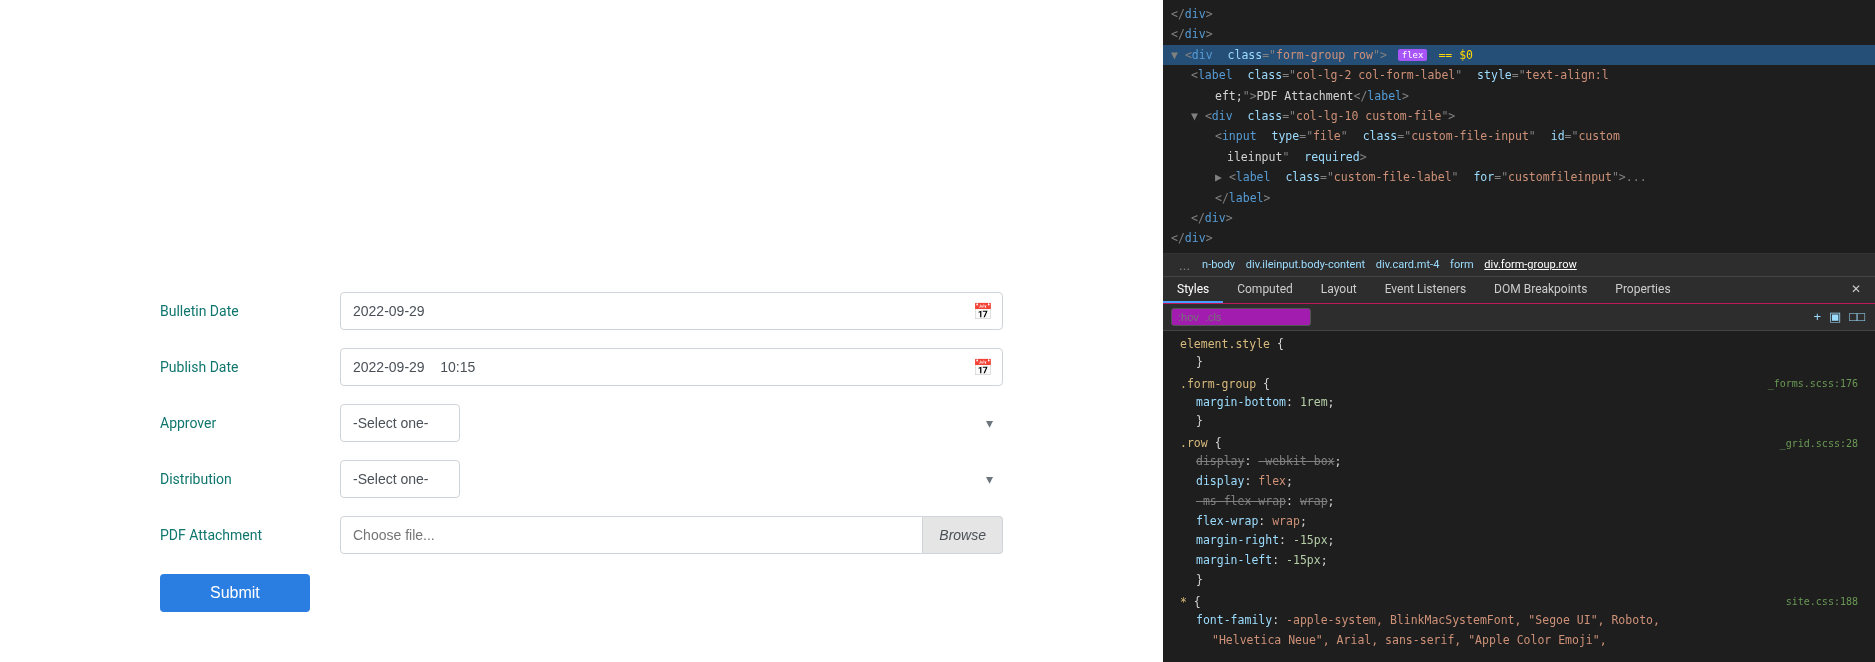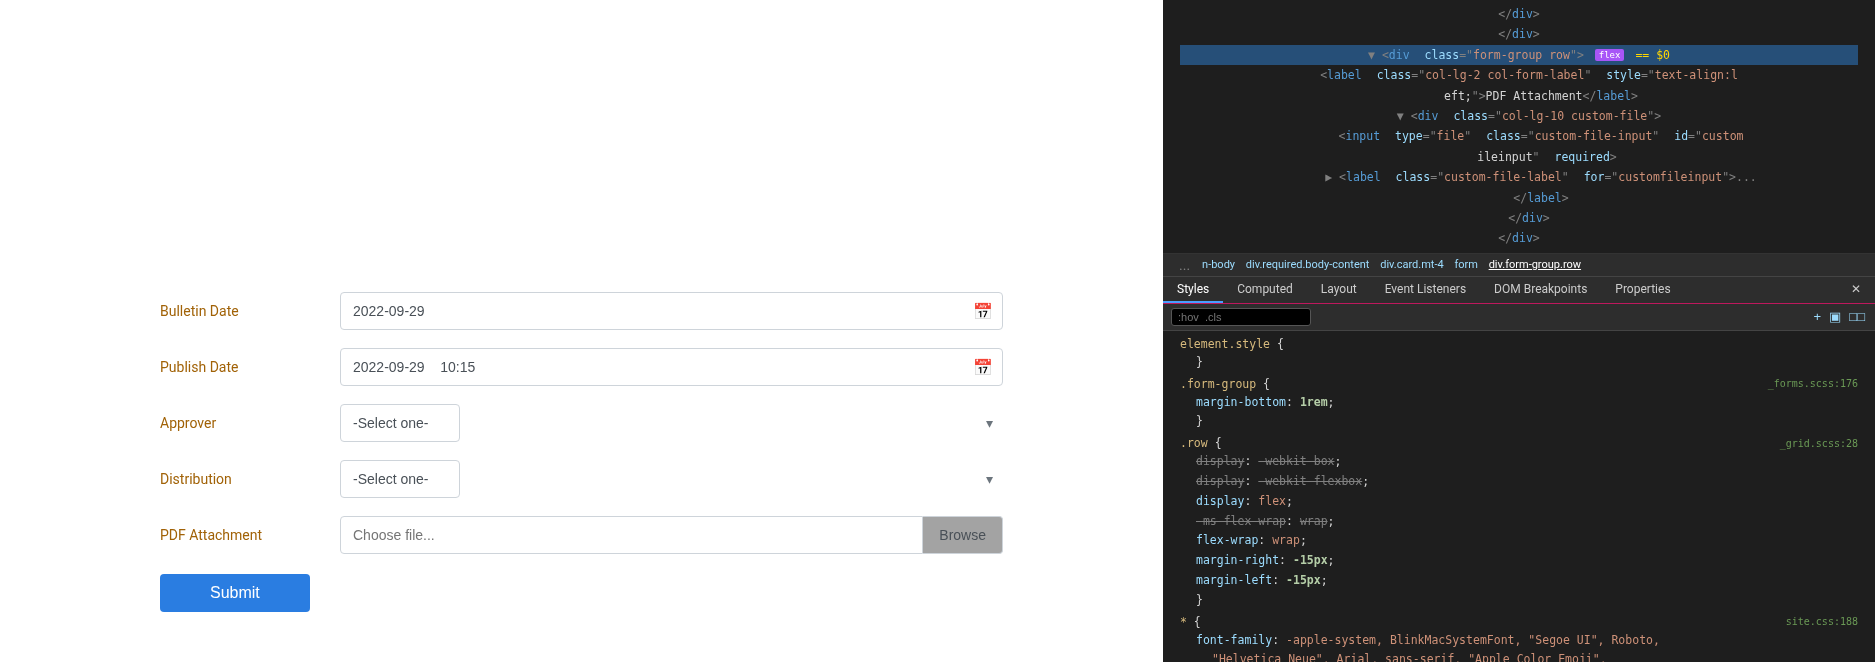--- a/index.html
+++ b/index.html
@@ -30,21 +30,21 @@
     .form-group {
       display: flex;
       flex-direction: row;
       align-items: center;
       margin-bottom: 18px;
     }
 
     .form-label {
       width: 180px;
       font-size: 14px;
-      color: #a16207;
+      color: #0f766e;
       text-align: left;
       flex-shrink: 0;
     }
 
     .form-control {
       flex: 1;
       height: 38px;
       border: 1px solid #ced4da;
       border-radius: 4px;
       padding: 6px 12px;
@@ -128,27 +128,28 @@
       padding: 6px 12px;
       font-size: 14px;
       color: #6c757d;
       background: #fff;
       outline: none;
     }
 
     .browse-btn {
       height: 38px;
       padding: 0 16px;
-      background: #a3a3a3;
+      background: #e5e5e5;
       border: 1px solid #ced4da;
       border-left: none;
       border-radius: 0 4px 4px 0;
       font-size: 14px;
       color: #495057;
       cursor: pointer;
+      font-style: italic;
     }
 
     .submit-row {
       display: flex;
       margin-top: 20px;
     }
 
     .submit-btn {
       background: #2a7de1;
       color: #fff;
@@ -170,26 +171,25 @@
       background: #1e1e1e;
       display: flex;
       flex-direction: column;
       font-size: 12px;
       color: #d4d4d4;
       overflow: hidden;
     }
 
     .devtools-html-section {
       background: #1e1e1e;
-      padding: 4px 17px;
+      padding: 4px 0;
       flex: 0 0 auto;
       border-bottom: 1px solid #333;
       min-height: 165px;
       overflow: hidden;
-      text-align: center;
     }
 
     .html-line {
       padding: 1px 8px;
       white-space: nowrap;
       font-family: Consolas, monospace;
       font-size: 11.5px;
       line-height: 1.6;
     }
 
@@ -255,21 +255,21 @@
     .devtools-filter-bar {
       display: flex;
       align-items: center;
       padding: 4px 8px;
       background: #2d2d2d;
       border-bottom: 1px solid #444;
       gap: 8px;
     }
 
     .filter-input {
-      background: #000000;
+      background: #a21caf;
       border: 1px solid #555;
       border-radius: 3px;
       color: #d4d4d4;
       font-size: 11px;
       padding: 2px 6px;
       width: 140px;
       outline: none;
     }
 
     .filter-icons {
@@ -310,21 +310,21 @@
 
     .style-rule {
       padding: 1px 24px;
       font-family: Consolas, monospace;
       font-size: 11.5px;
       line-height: 1.55;
     }
 
     .style-prop { color: #9cdcfe; }
     .style-val { color: #ce9178; }
-    .style-val-num { color: #b5cea8; font-weight: bold; }
+    .style-val-num { color: #b5cea8; }
     .style-strikethrough { text-decoration: line-through; color: #808080; }
     .style-brace { color: #d4d4d4; }
     .style-colon { color: #d4d4d4; }
 
     .ellipsis-btn {
       background: none;
       border: none;
       color: #808080;
       font-size: 14px;
       cursor: pointer;
@@ -441,21 +441,21 @@
     </div>
     <div class="html-line">
       <span class="html-punct">&lt;/</span><span class="html-tag">div</span><span class="html-punct">&gt;</span>
     </div>
   </div>
 
   <div class="breadcrumb-bar">
     <span class="ellipsis-btn">...</span>
     <span class="breadcrumb-item">n-body</span>
     <span class="breadcrumb-sep">&nbsp;</span>
-    <span class="breadcrumb-item">div.required.body-content</span>
+    <span class="breadcrumb-item">div.ileinput.body-content</span>
     <span class="breadcrumb-sep">&nbsp;</span>
     <span class="breadcrumb-item">div.card.mt-4</span>
     <span class="breadcrumb-sep">&nbsp;</span>
     <span class="breadcrumb-item">form</span>
     <span class="breadcrumb-sep">&nbsp;</span>
     <span class="breadcrumb-item active">div.form-group.row</span>
   </div>
 
   <div class="devtools-tabs">
     <div class="devtools-tab active">Styles</div>
@@ -500,23 +500,20 @@
 
     <div class="style-block">
       <div class="style-selector-line">
         <span class="style-selector">.row <span class="style-brace">{</span></span>
         <span class="style-source">_grid.scss:28</span>
       </div>
       <div class="style-rule">
         <span class="style-prop style-strikethrough">display</span><span class="style-colon">: </span><span class="style-val style-strikethrough">-webkit-box</span><span class="style-colon">;</span>
       </div>
       <div class="style-rule">
-        <span class="style-prop style-strikethrough">display</span><span class="style-colon">: </span><span class="style-val style-strikethrough">-webkit-flexbox</span><span class="style-colon">;</span>
-      </div>
-      <div class="style-rule">
         <span class="style-prop">display</span><span class="style-colon">: </span><span class="style-val">flex</span><span class="style-colon">;</span>
       </div>
       <div class="style-rule">
         <span class="style-prop style-strikethrough">-ms-flex-wrap</span><span class="style-colon">: </span><span class="style-val style-strikethrough">wrap</span><span class="style-colon">;</span>
       </div>
       <div class="style-rule">
         <span class="style-prop">flex-wrap</span><span class="style-colon">: </span><span class="style-val">wrap</span><span class="style-colon">;</span>
       </div>
       <div class="style-rule">
         <span class="style-prop">margin-right</span><span class="style-colon">: </span><span class="style-val-num">-15px</span><span class="style-colon">;</span>

